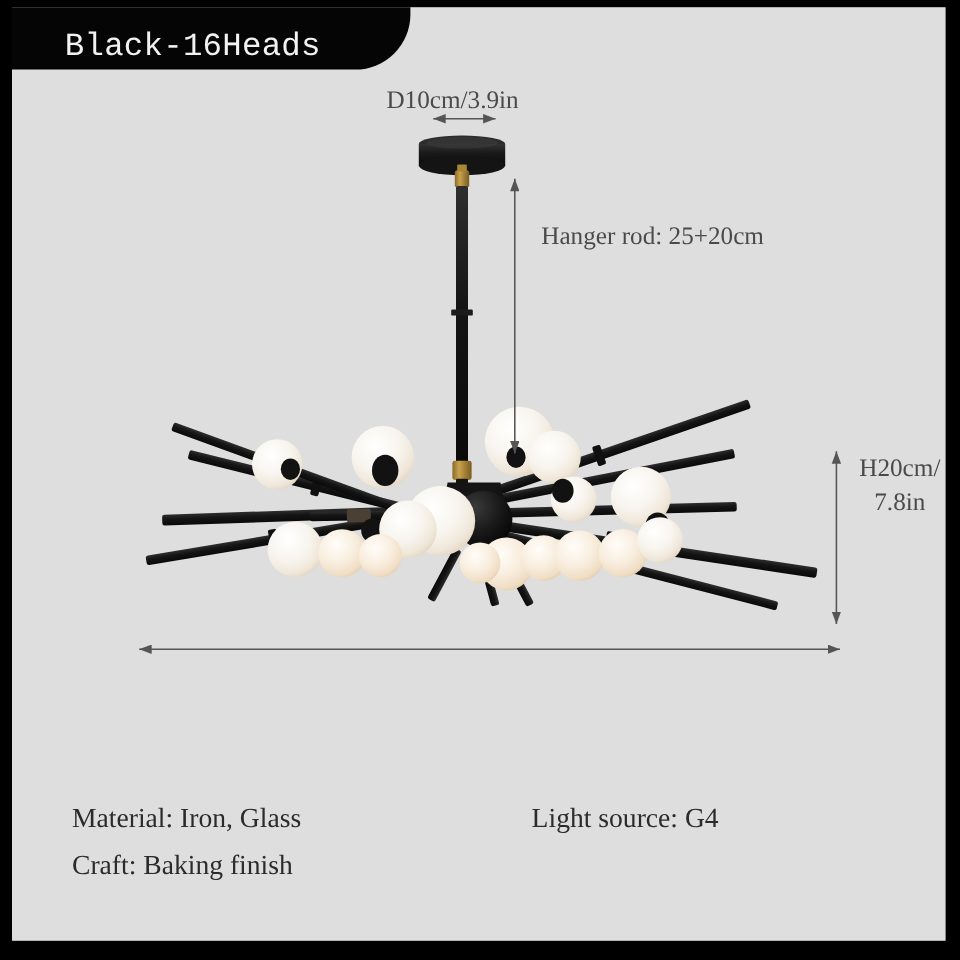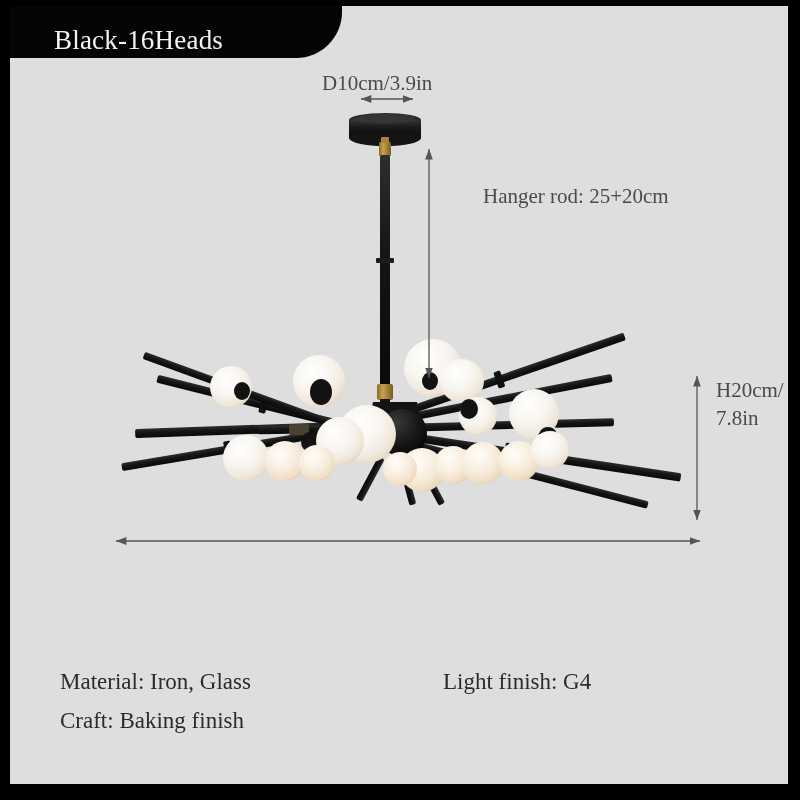--- a/index.html
+++ b/index.html
@@ -38,32 +38,33 @@
   }
   #title-text {
     position: absolute;
     left: 44px;
     top: 19px;
     color: #f2f2f2;
     font-size: 27px;
     letter-spacing: 0.2px;
     white-space: nowrap;
     z-index: 41;
+    font-family: Liberation Mono, monospace;
   }
   
   .dim-label {
     position: absolute;
     color: #4a4a4a;
     font-size: 21px;
     white-space: nowrap;
     line-height: 1.35;
   }
   #label-diameter-top { left: 312px; top: 63px; }
-  #label-hanger-rod  { left: 441px; top: 176px; margin-left: 32px; }
-  #label-height      { left: 706px; top: 370px; }
+  #label-hanger-rod  { left: 441px; top: 176px; }
+  #label-height      { left: 706px; top: 370px; text-align: center; }
   #label-diameter-bottom { left: 305px; top: 532px; }
 
   
   .spec {
     position: absolute;
     color: #2b2b2b;
     font-size: 23px;
     white-space: nowrap;
   }
   #spec-material { left: 50px; top: 663px; }
@@ -270,19 +271,19 @@
     </div>
 
     <div class="dim-label" id="label-height">
       <div>H20cm/</div>
       <div>7.8in</div>
     </div>
 
 
     <div class="spec" id="spec-craft">Craft: Baking finish</div>
     <div class="spec" id="spec-material">Material: Iron, Glass</div>
-    <div class="spec" id="spec-light">Light finish: G4</div>
+    <div class="spec" id="spec-light">Light source: G4</div>
 
     <div id="title-banner"></div>
     <div id="title-text">Black-16Heads</div>
 
   </div>
 </div>
 
 </body></html>

